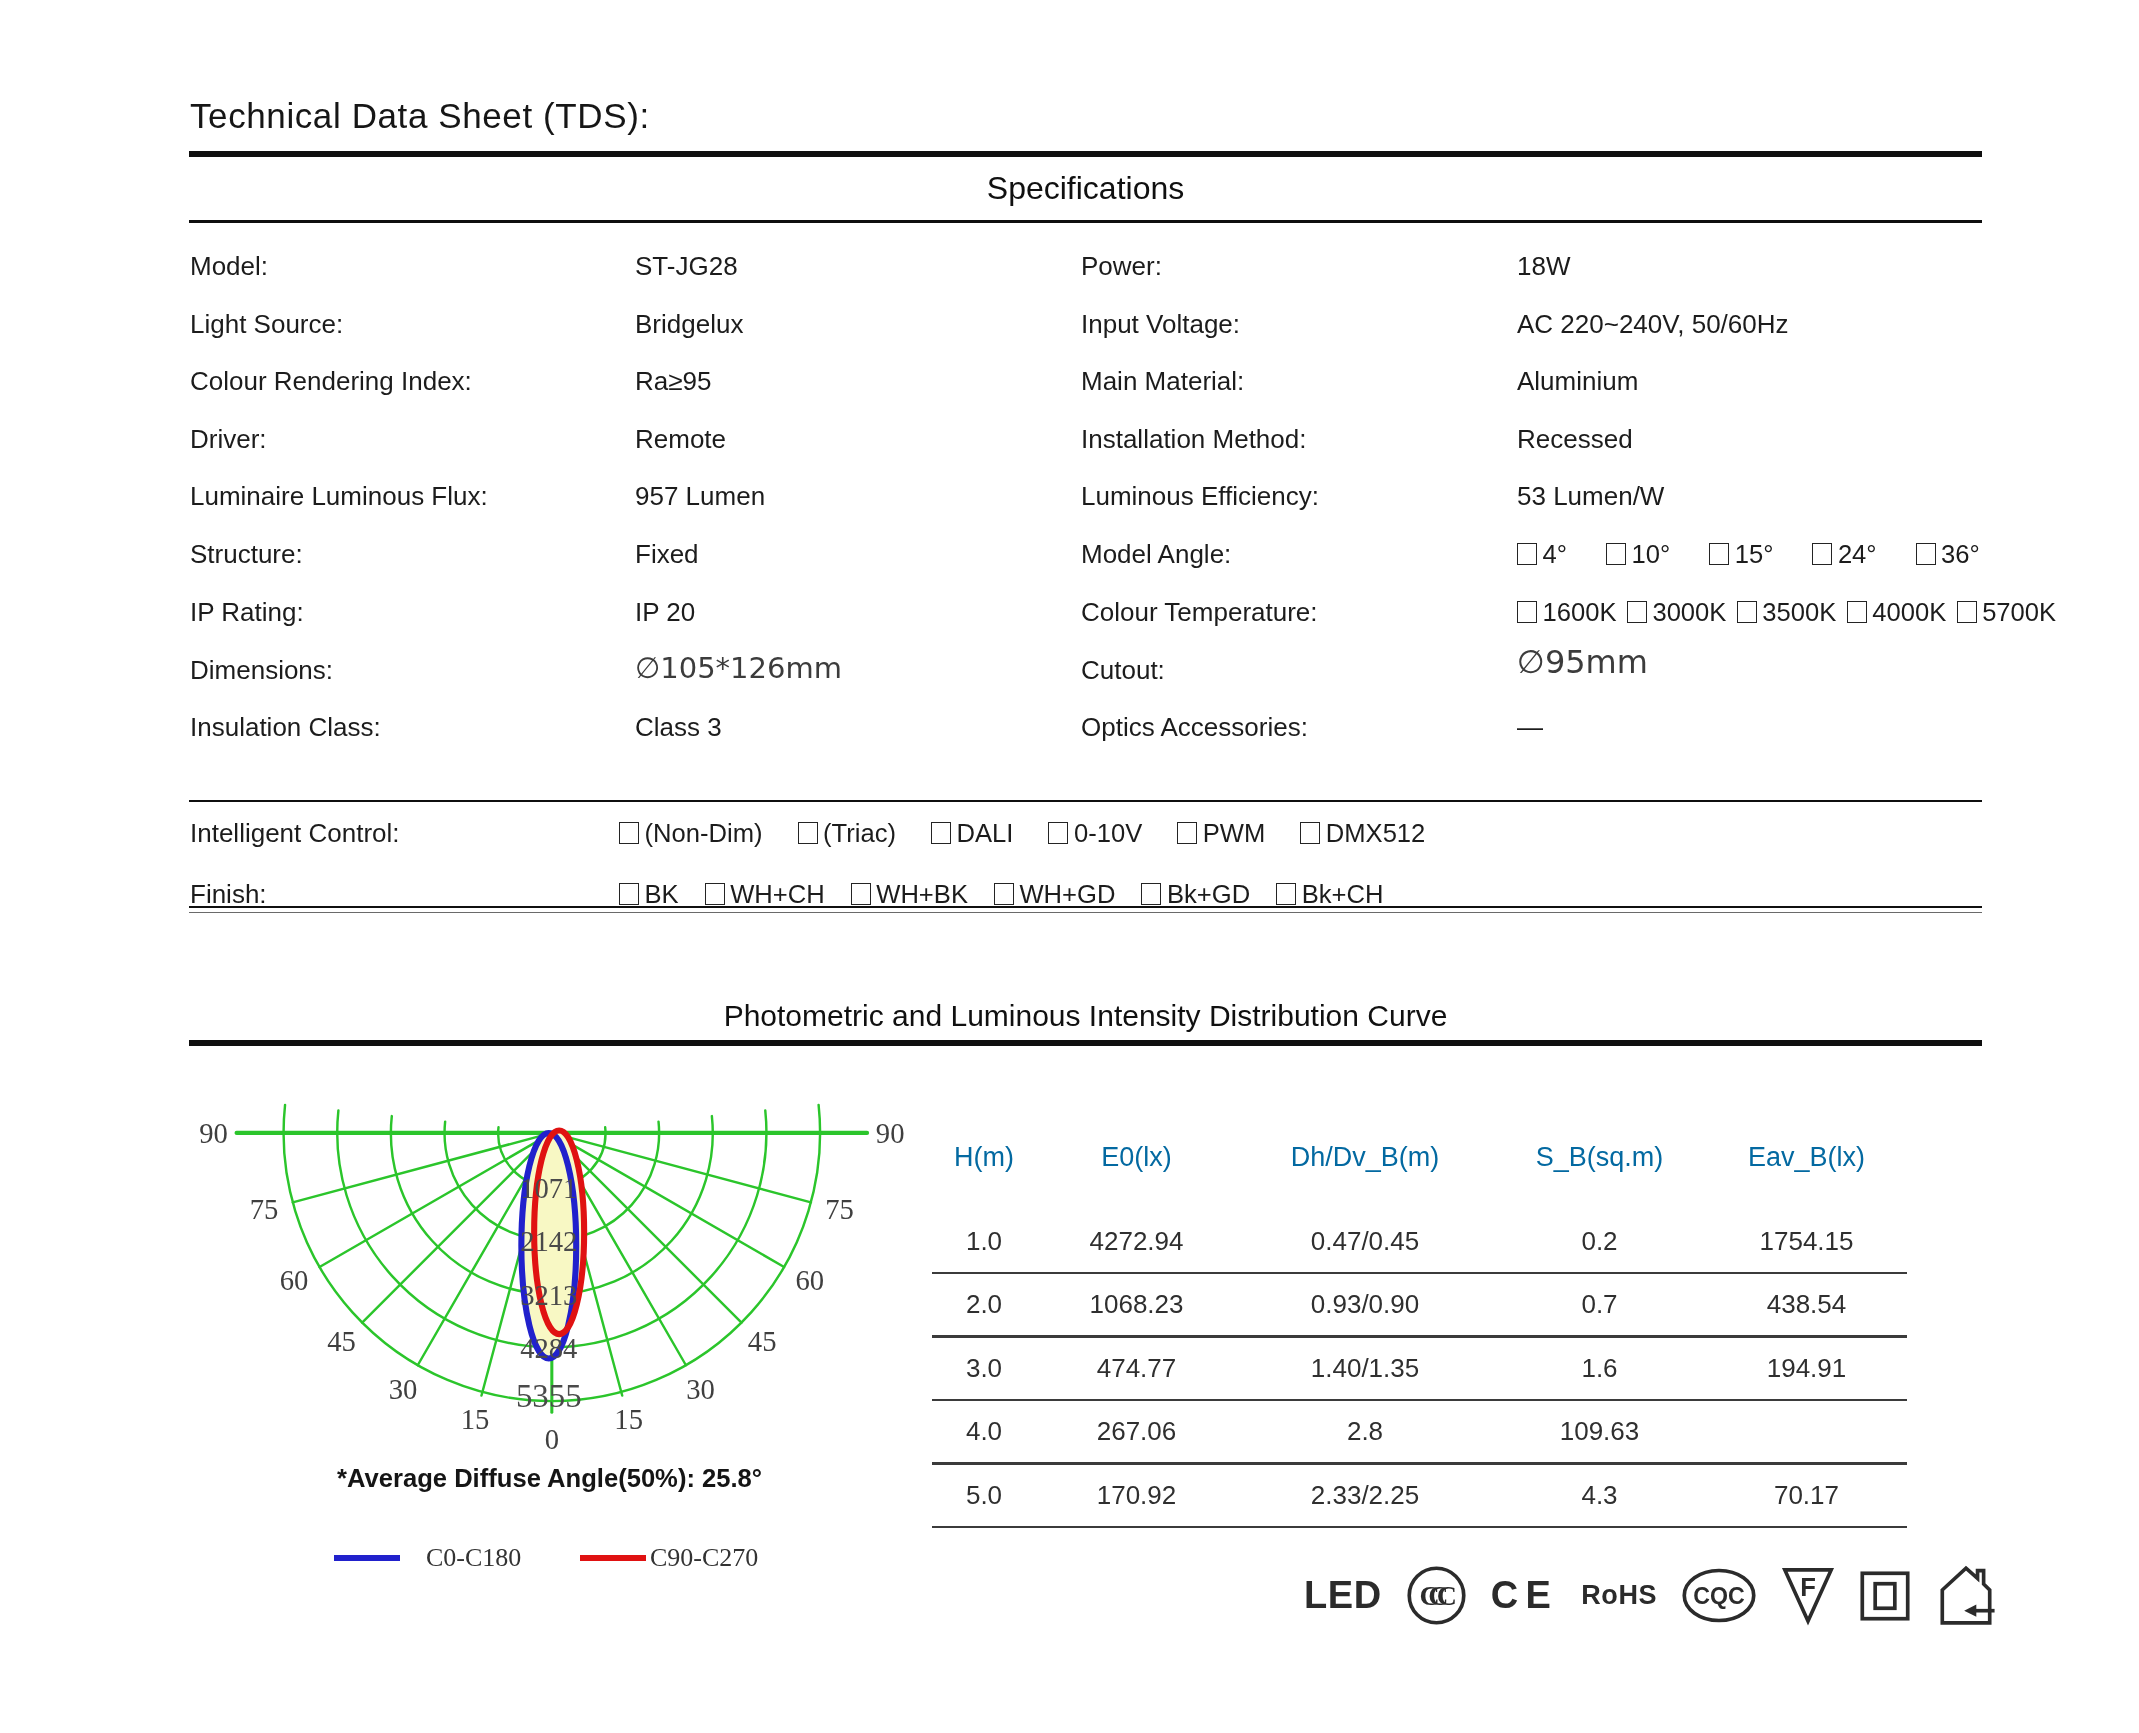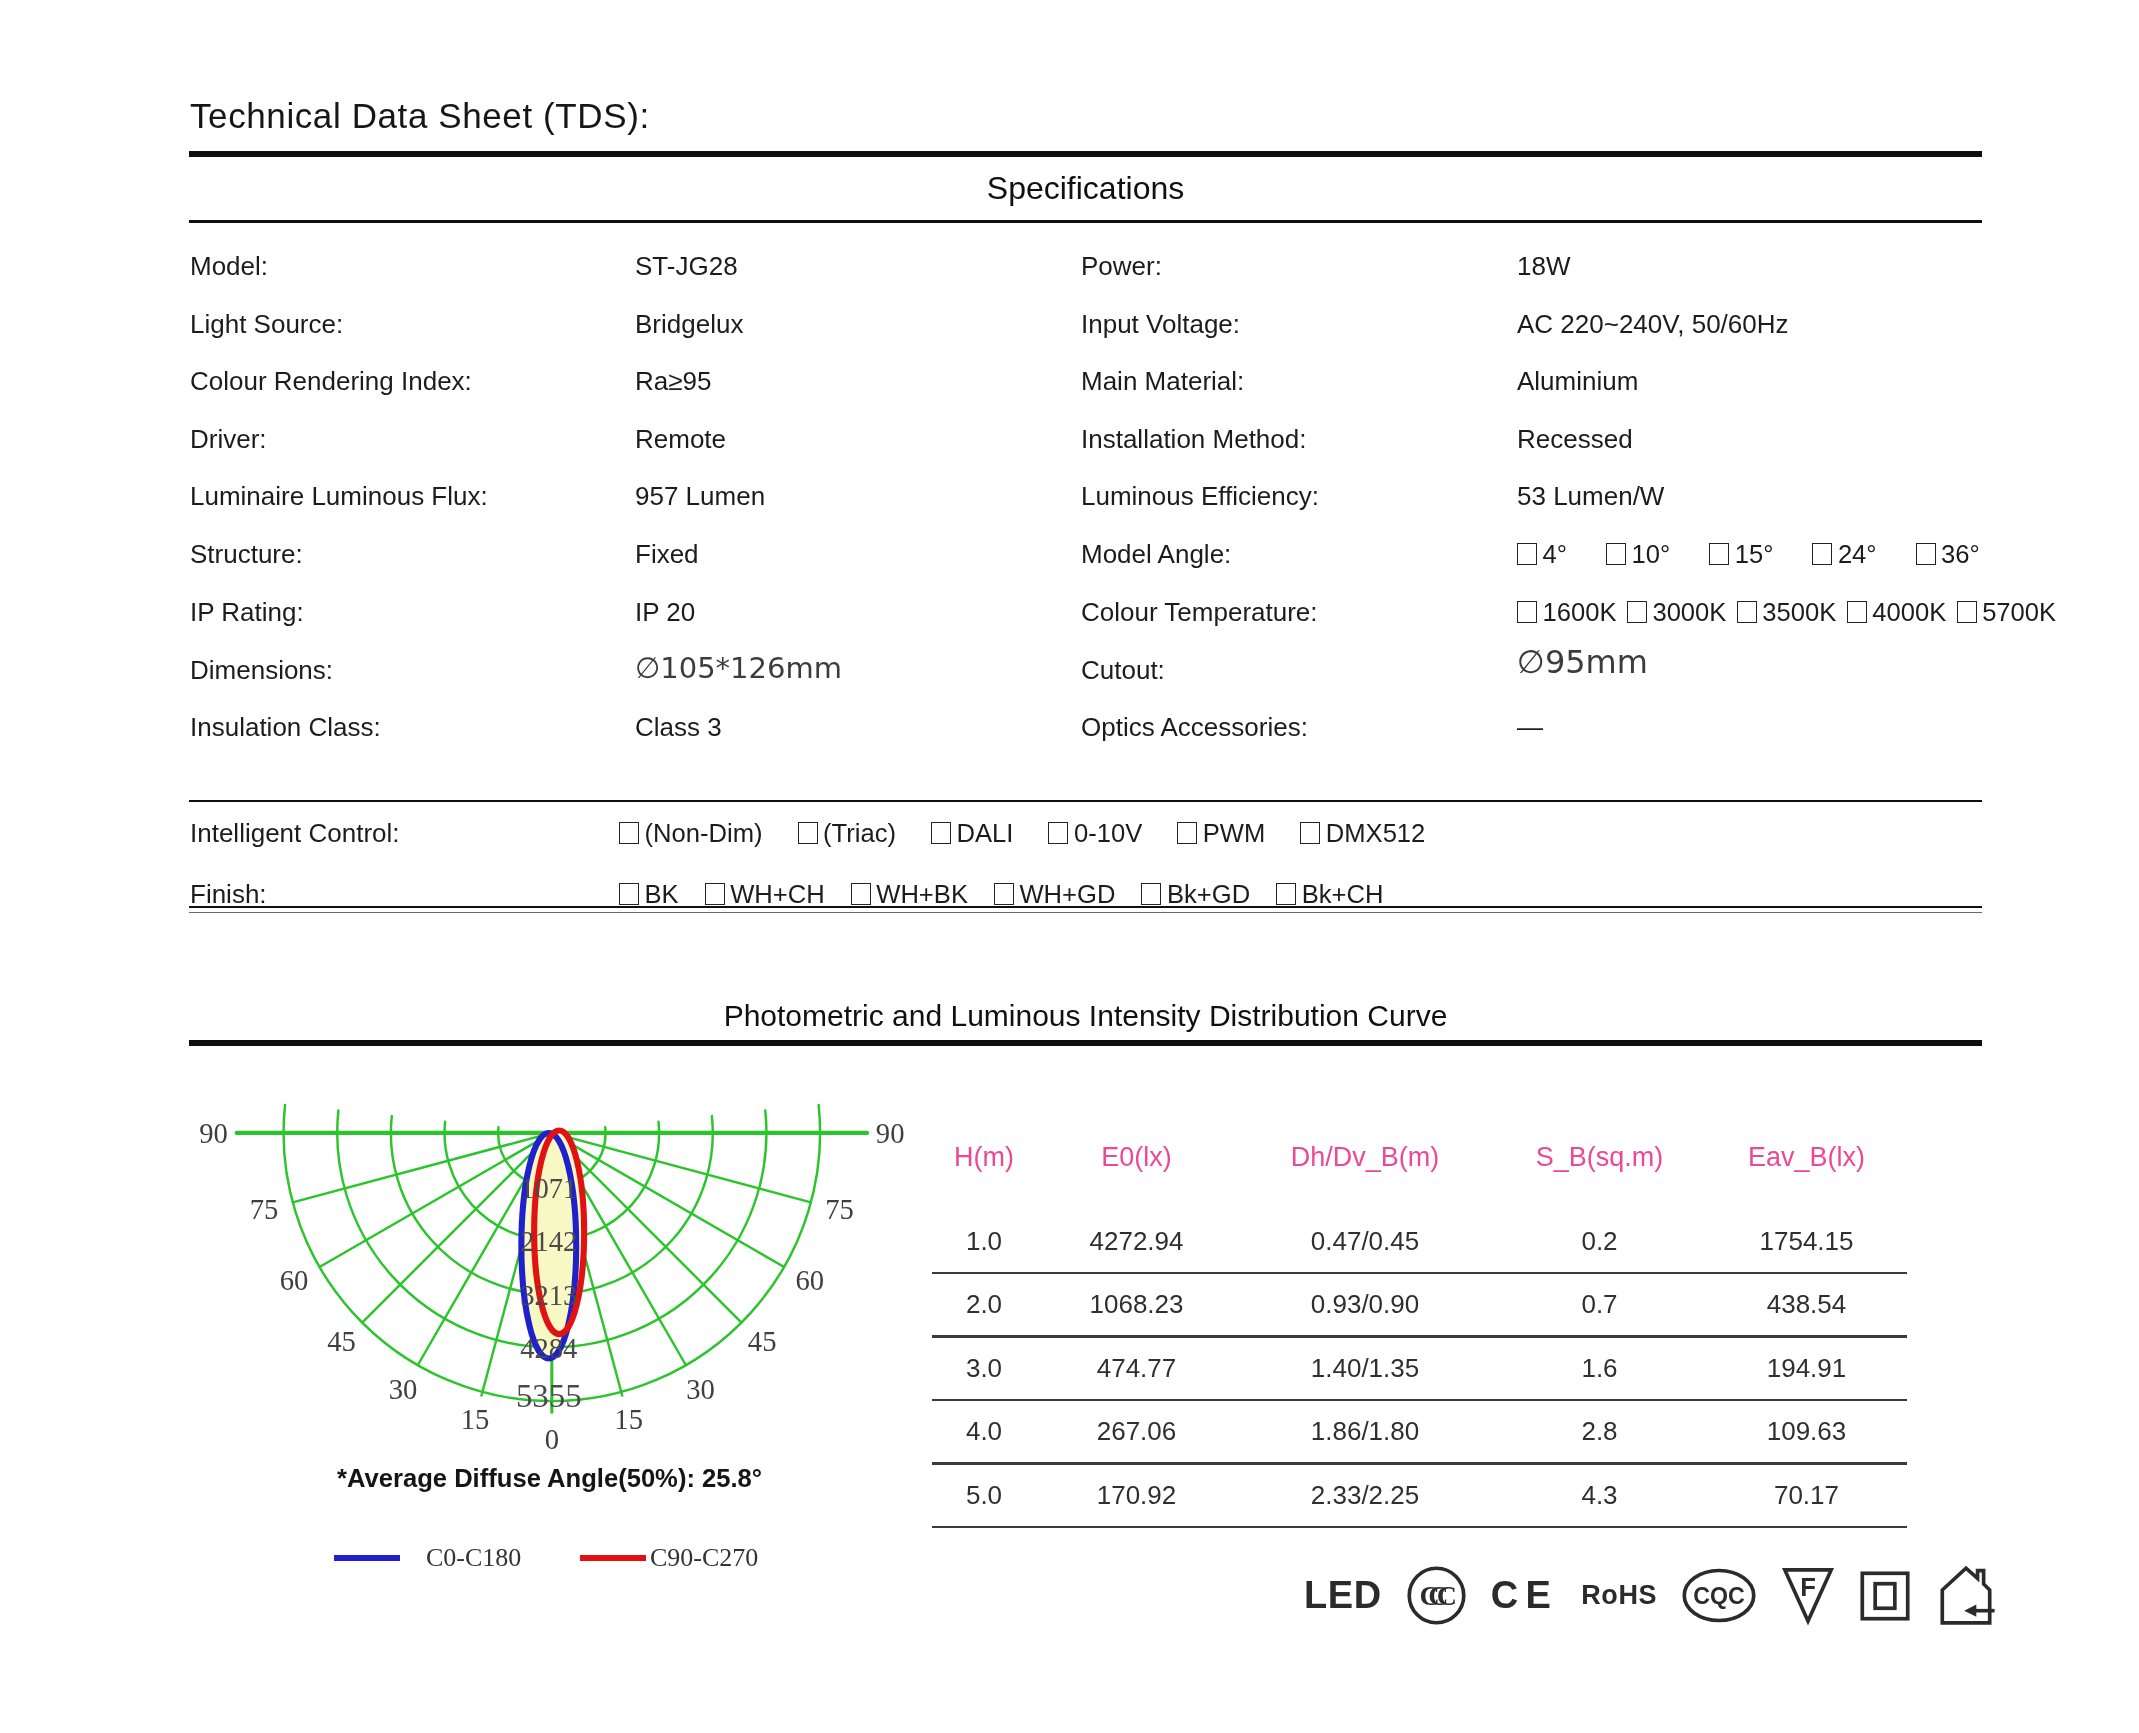--- a/index.html
+++ b/index.html
@@ -29,21 +29,21 @@
   .cbgroup.at-ctrl{left:429px}
   .cb{display:flex;align-items:center}
   .cb .box{width:20px;height:22.6px;border:1.8px solid #242424;margin-right:5.5px;background:#fff;box-sizing:border-box;flex:none}
   .cb .cblab{font-size:25.6px;color:#1c1c1c}
   .gap-beam  .cb{margin-right:39px}
   .gap-ct    .cb{margin-right:10.4px}
   .gap-ctrl  .cb{margin-right:35px}
   .gap-fin   .cb{margin-right:26px}
 
   .pt-table{position:absolute;left:932px;top:1136px;width:976px;display:grid;grid-template-columns:104px 201px 256px 213px 201px}
-  .pt-h{height:43px;display:flex;align-items:center;justify-content:center;font-size:27px;color:#ec4899}
+  .pt-h{height:43px;display:flex;align-items:center;justify-content:center;font-size:27px;color:#0369a1}
   .pt-sp{grid-column:1/-1;height:32px}
   .pt-c{height:61px;display:flex;align-items:center;justify-content:center;font-size:26px;color:#2f2f2f}
   .pt-rule{grid-column:1/-1;height:2.4px;background:#3b3b3b}
 
   .chart-note{position:absolute;left:337px;top:1464px;font-size:25.6px;font-weight:600;color:#151515;white-space:nowrap}
   .legend{position:absolute;left:334px;top:1543px;display:flex;align-items:center;white-space:nowrap}
   .legend .bar{width:66px;height:6.1px;flex:none}
   .legend .ltxt{font-family:"Liberation Serif",serif;font-size:26px;color:#333;margin-left:26px}
   .legend .spacer{width:59px;flex:none}
 
@@ -337,21 +337,20 @@
 
   <div class="pt-c">3.0</div>
   <div class="pt-c">474.77</div>
   <div class="pt-c">1.40/1.35</div>
   <div class="pt-c">1.6</div>
   <div class="pt-c">194.91</div>
   <div class="pt-rule"></div>
 
   <div class="pt-c">4.0</div>
   <div class="pt-c">267.06</div>
-  <div class="pt-c">1.86/1.80</div>
   <div class="pt-c">2.8</div>
   <div class="pt-c">109.63</div>
   <div class="pt-rule"></div>
 
   <div class="pt-c">5.0</div>
   <div class="pt-c">170.92</div>
   <div class="pt-c">2.33/2.25</div>
   <div class="pt-c">4.3</div>
   <div class="pt-c">70.17</div>
   <div class="pt-rule"></div>

